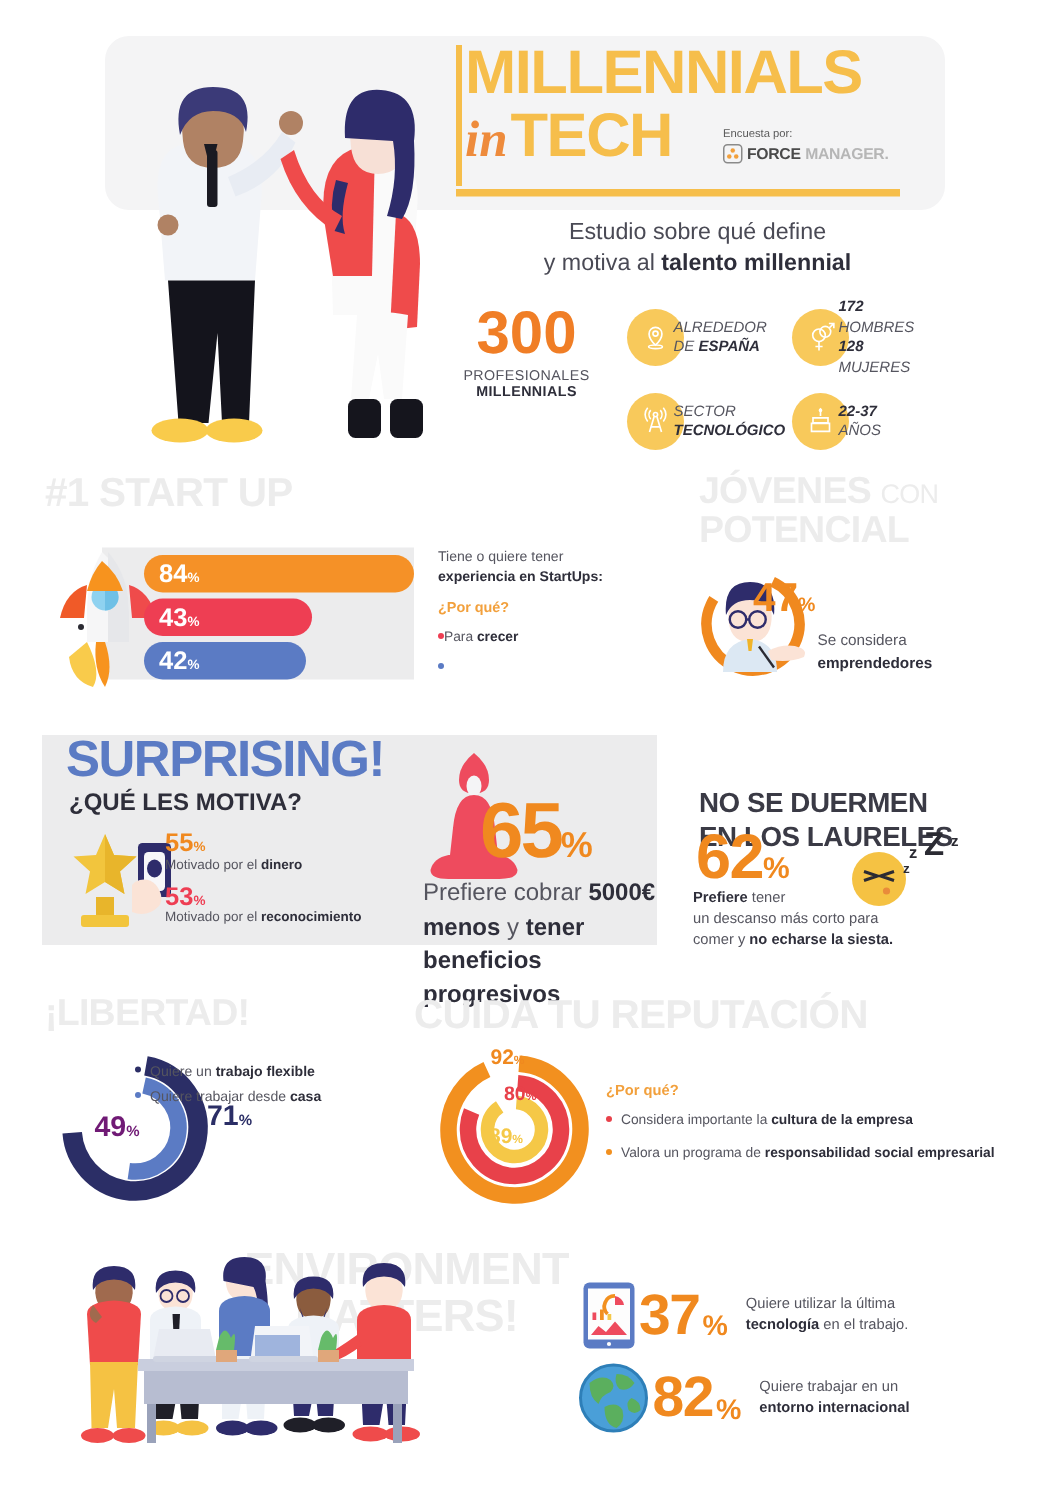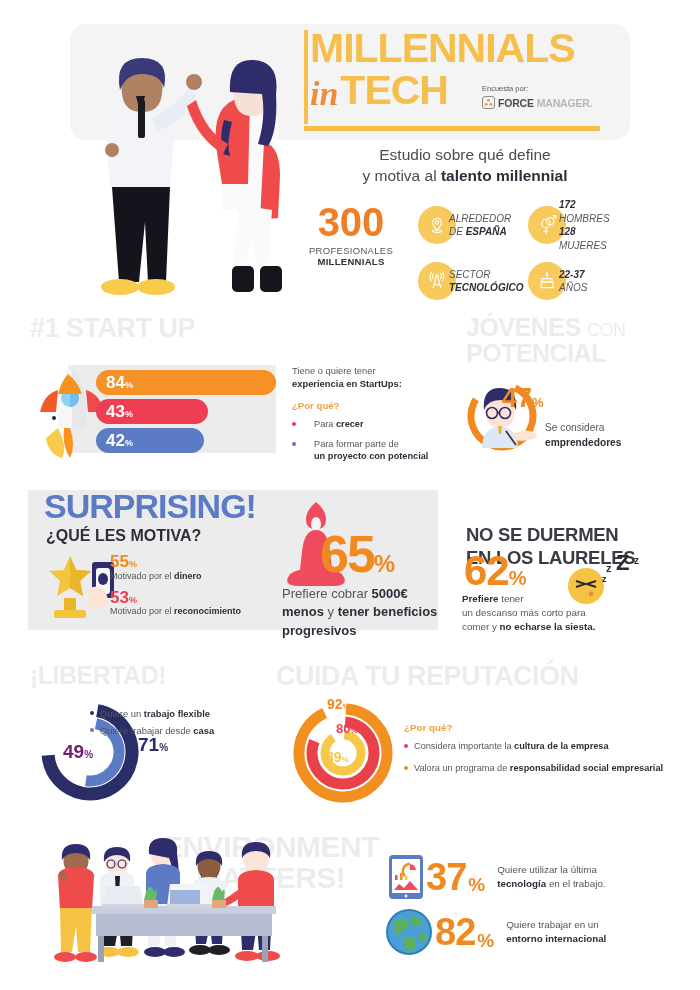--- a/index.html
+++ b/index.html
@@ -74,21 +74,21 @@
   .bar {
     height:25px; border-radius:13px; display:flex; align-items:center; padding-left:10px;
   }
   .bar-val { font-size:17px; font-weight:bold; color:#fff; line-height:1;}
   .bar-val .pct { font-size:9px; vertical-align:baseline;}
 
   .startup-txt { position:absolute; left:292px; top:364px; width:160px;}
   .st-lead { font-size:9.4px; color:#55555f; line-height:1.4;}
   .st-lead b { color:#2e2e3a;}
   .st-why { font-size:9.6px; font-weight:bold; color:#F2A03C; margin-top:10px;}
-  .st-li { display:flex; gap:18px; margin-top:7px; font-size:9.2px; color:#55555f; line-height:1.35;}
+  .st-li { display:flex; gap:0; margin-top:7px; font-size:9.2px; color:#55555f; line-height:1.35;}
   .st-li b { color:#2e2e3a;}
   .dot { width:4px; height:4px; border-radius:50%; flex:0 0 4px; margin-top:4px;}
 
   
   .j-donut { position:absolute; left:464px; top:378px; width:76px; height:76px;}
   .j-num { position:absolute; left:502px; top:385px; font-size:27px; font-weight:bold; color:#F0891F; line-height:1;}
   .j-num .pct { font-size:13px;}
   .j-txt { position:absolute; left:545px; top:421px; width:130px; font-size:10.2px; color:#55555f; line-height:1.45;}
   .j-txt b { color:#2e2e3a;}
   .j-person { position:absolute; left:472px; top:386px; width:72px; height:62px;}
@@ -100,21 +100,21 @@
   .trophy { position:absolute; left:46px; top:552px; width:88px; height:70px;}
   .surp-stats { position:absolute; left:110px; top:553px; width:160px;}
   .ss-num { font-size:17px; font-weight:bold; line-height:1.05;}
   .ss-num .pct { font-size:9px;}
   .ss-lbl { font-size:9px; color:#55555f; line-height:1.3; margin-bottom:6px;}
   .ss-lbl b { color:#2e2e3a;}
 
   .yoga { position:absolute; left:285px; top:500px; width:62px; height:90px;}
   .yoga-num { position:absolute; left:320px; top:528px; font-size:52px; font-weight:bold; color:#F0891F; line-height:1; letter-spacing:-2px;}
   .yoga-num .pct { font-size:24px;}
-  .yoga-txt { position:absolute; left:282px; top:585px; width:160px; font-size:13px; color:#55555f; line-height:1.42;}
+  .yoga-txt { position:absolute; left:282px; top:585px; width:160px; font-size:16px; color:#55555f; line-height:1.42;}
   .yoga-txt b { color:#2e2e3a;}
 
   
   .nsd-title { position:absolute; left:466px; top:495px; width:215px; font-size:18.5px; font-weight:bold; color:#3a3a45; line-height:1.25; letter-spacing:-0.3px;margin-top:28px;}
   .nsd-num { position:absolute; left:464px; top:550px; font-size:42px; font-weight:bold; color:#F0891F; line-height:1; letter-spacing:-1px;}
   .nsd-num .pct { font-size:20px;}
   .nsd-txt { position:absolute; left:462px; top:592px; width:220px; font-size:9.8px; color:#55555f; line-height:1.45;}
   .nsd-txt b { color:#2e2e3a;}
   .sleepy { position:absolute; left:560px; top:548px; width:86px; height:58px;}
 
@@ -318,21 +318,20 @@
       <span>Tiene o quiere tener</span><br>
       <b>experiencia en StartUps:</b>
     </div>
     <div class="st-why">¿Por qué?</div>
     <div class="st-li">
       <span class="dot" style="background:#EE3E53;"></span>
       <span><span>Para </span><b>crecer</b></span>
     </div>
     <div class="st-li">
       <span class="dot" style="background:#5B7BC4;"></span>
-      <span><span>Para formar parte de</span><br><b>un proyecto con potencial</b></span>
     </div>
   </div>
 
   <div class="wm" style="left:466px; top:315px; font-size:25px;">
     <span>JÓVENES</span>
     <span class="light">CON</span><br>
     <span>POTENCIAL</span>
   </div>
 
   <svg class="j-donut" viewBox="0 0 76 76">

